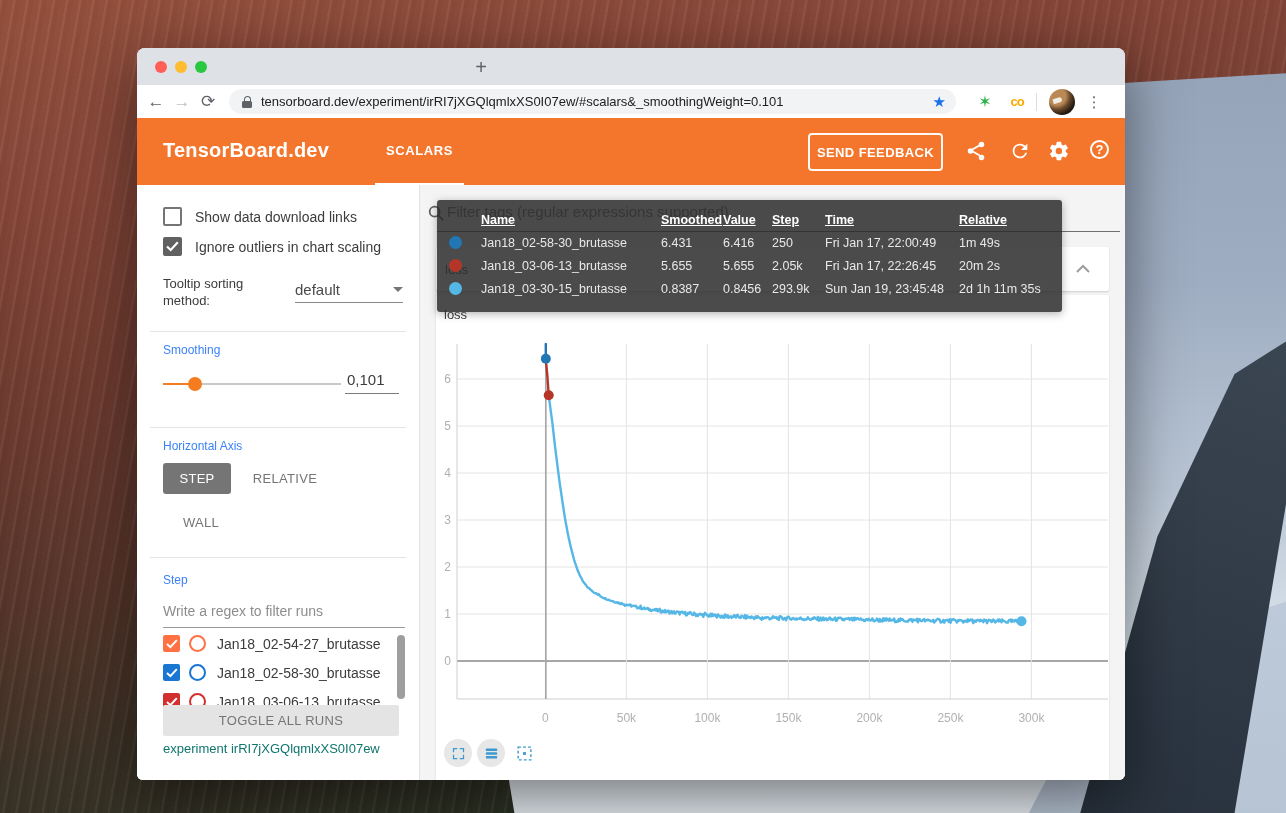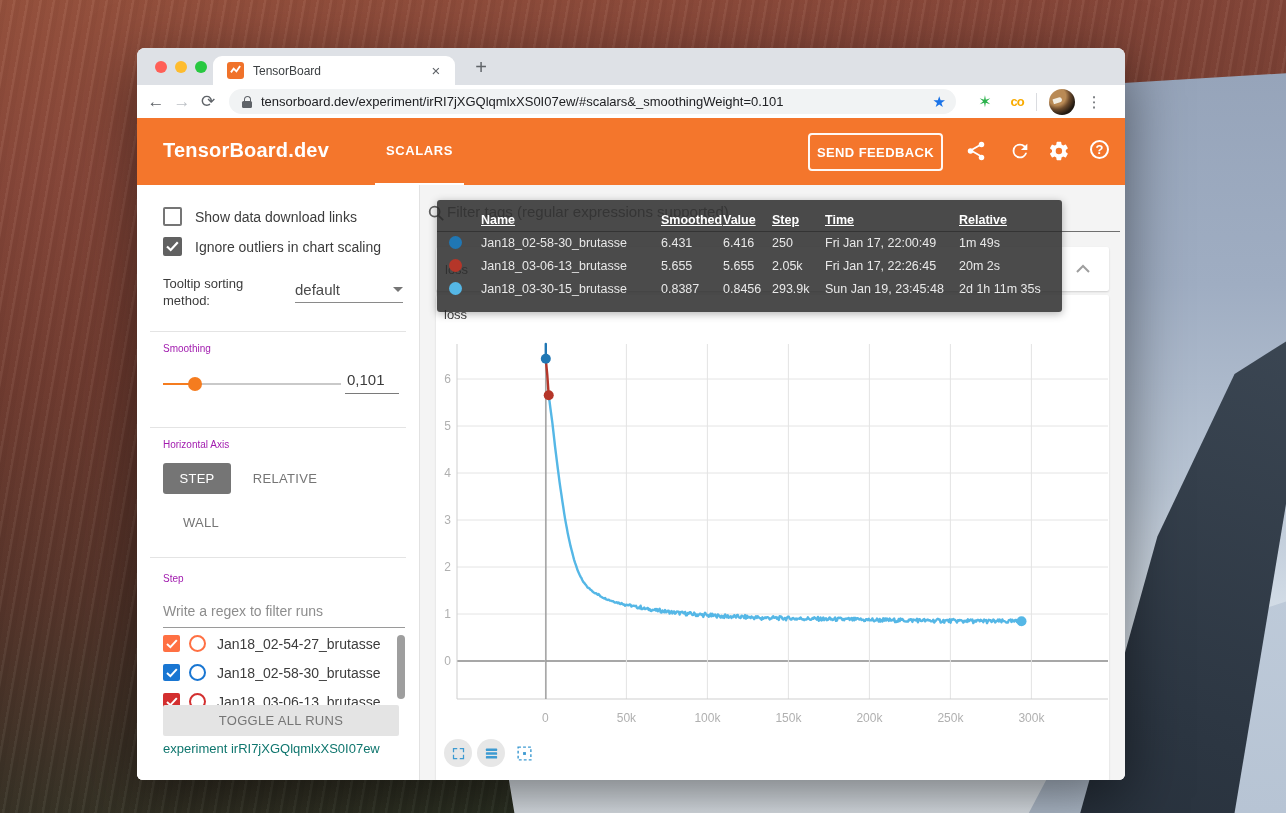--- a/index.html
+++ b/index.html
@@ -68,21 +68,21 @@
   .sidebar{position:relative;width:283px;background:#fff;border-right:1px solid #e2e2e2;box-sizing:border-box;flex:none;}
   .main{position:relative;flex:1;}
 
   
   .sb-abs{position:absolute;left:26px;}
   .cbrow{display:flex;align-items:center;white-space:nowrap;overflow:hidden;width:250px;}
   .cb{flex:none;width:15px;height:15px;border:2px solid #757575;border-radius:2px;margin-right:13px;position:relative;}
   .cb.checked{background:#616161;border-color:#616161;}
   .cb.checked svg{position:absolute;left:1px;top:2px;}
   .cb-label{font-size:14px;color:#3c3c3c;}
-  .sb-label{font-size:10px;color:#a21caf;}
+  .sb-label{font-size:12px;color:#3b82f6;}
   .sb-small{font-size:13px;color:#3c3c3c;line-height:17px;}
   .select{position:absolute;left:158px;top:96px;width:108px;border-bottom:1px solid #8a8a8a;padding-bottom:4px;
     font-size:15px;color:#4a4a4a;display:flex;align-items:center;justify-content:space-between;}
   .sel-arrow{width:0;height:0;border-left:5px solid transparent;border-right:5px solid transparent;border-top:5px solid #757575;}
   .divider{position:absolute;left:13px;right:13px;height:1px;background:#e4e4e4;}
   .slider{position:absolute;left:26px;top:198px;width:178px;height:2px;background:#c9c9c9;}
   .slider .fill{position:absolute;left:0;top:0;height:2px;width:18%;background:#f57c1f;}
   .slider .thumb{position:absolute;left:18%;top:-6px;width:14px;height:14px;border-radius:50%;background:#f57c1f;transform:translateX(-7px);}
   .smooth-val{position:absolute;left:208px;top:186px;width:52px;border:none;border-bottom:1px solid #7a7a7a;
     font-size:15px;color:#3c3c3c;padding:0 0 5px 2px;background:transparent;font-family:inherit;}
@@ -135,29 +135,20 @@
   <div class="bg-cliff-right"></div>
   <div class="bg-rock"></div>
   <div class="bg-rock-tex"></div>
 
   <div class="window">
 
     <div class="tabbar">
       <div class="light red"></div>
       <div class="light yellow"></div>
       <div class="light green"></div>
-      <div class="tab">
-        <span class="favicon">
-          <svg width="11" height="11" viewBox="0 0 12 12">
-              <polyline points="1,8 4,4 7,7 11,1" fill="none" stroke="#fff" stroke-width="2"></polyline>
-            </svg>
-        </span>
-        <span class="tab-title">TensorBoard</span>
-        <span class="tab-close">×</span>
-      </div>
       <div class="newtab">+</div>
     </div>
 
     <div class="addressbar">
       <span class="nav-ic nav-back">←</span>
       <span class="nav-ic disabled">→</span>
       <span class="nav-ic">⟳</span>
       <div class="omnibox">
         <span class="lock">
             <span class="s"></span>

